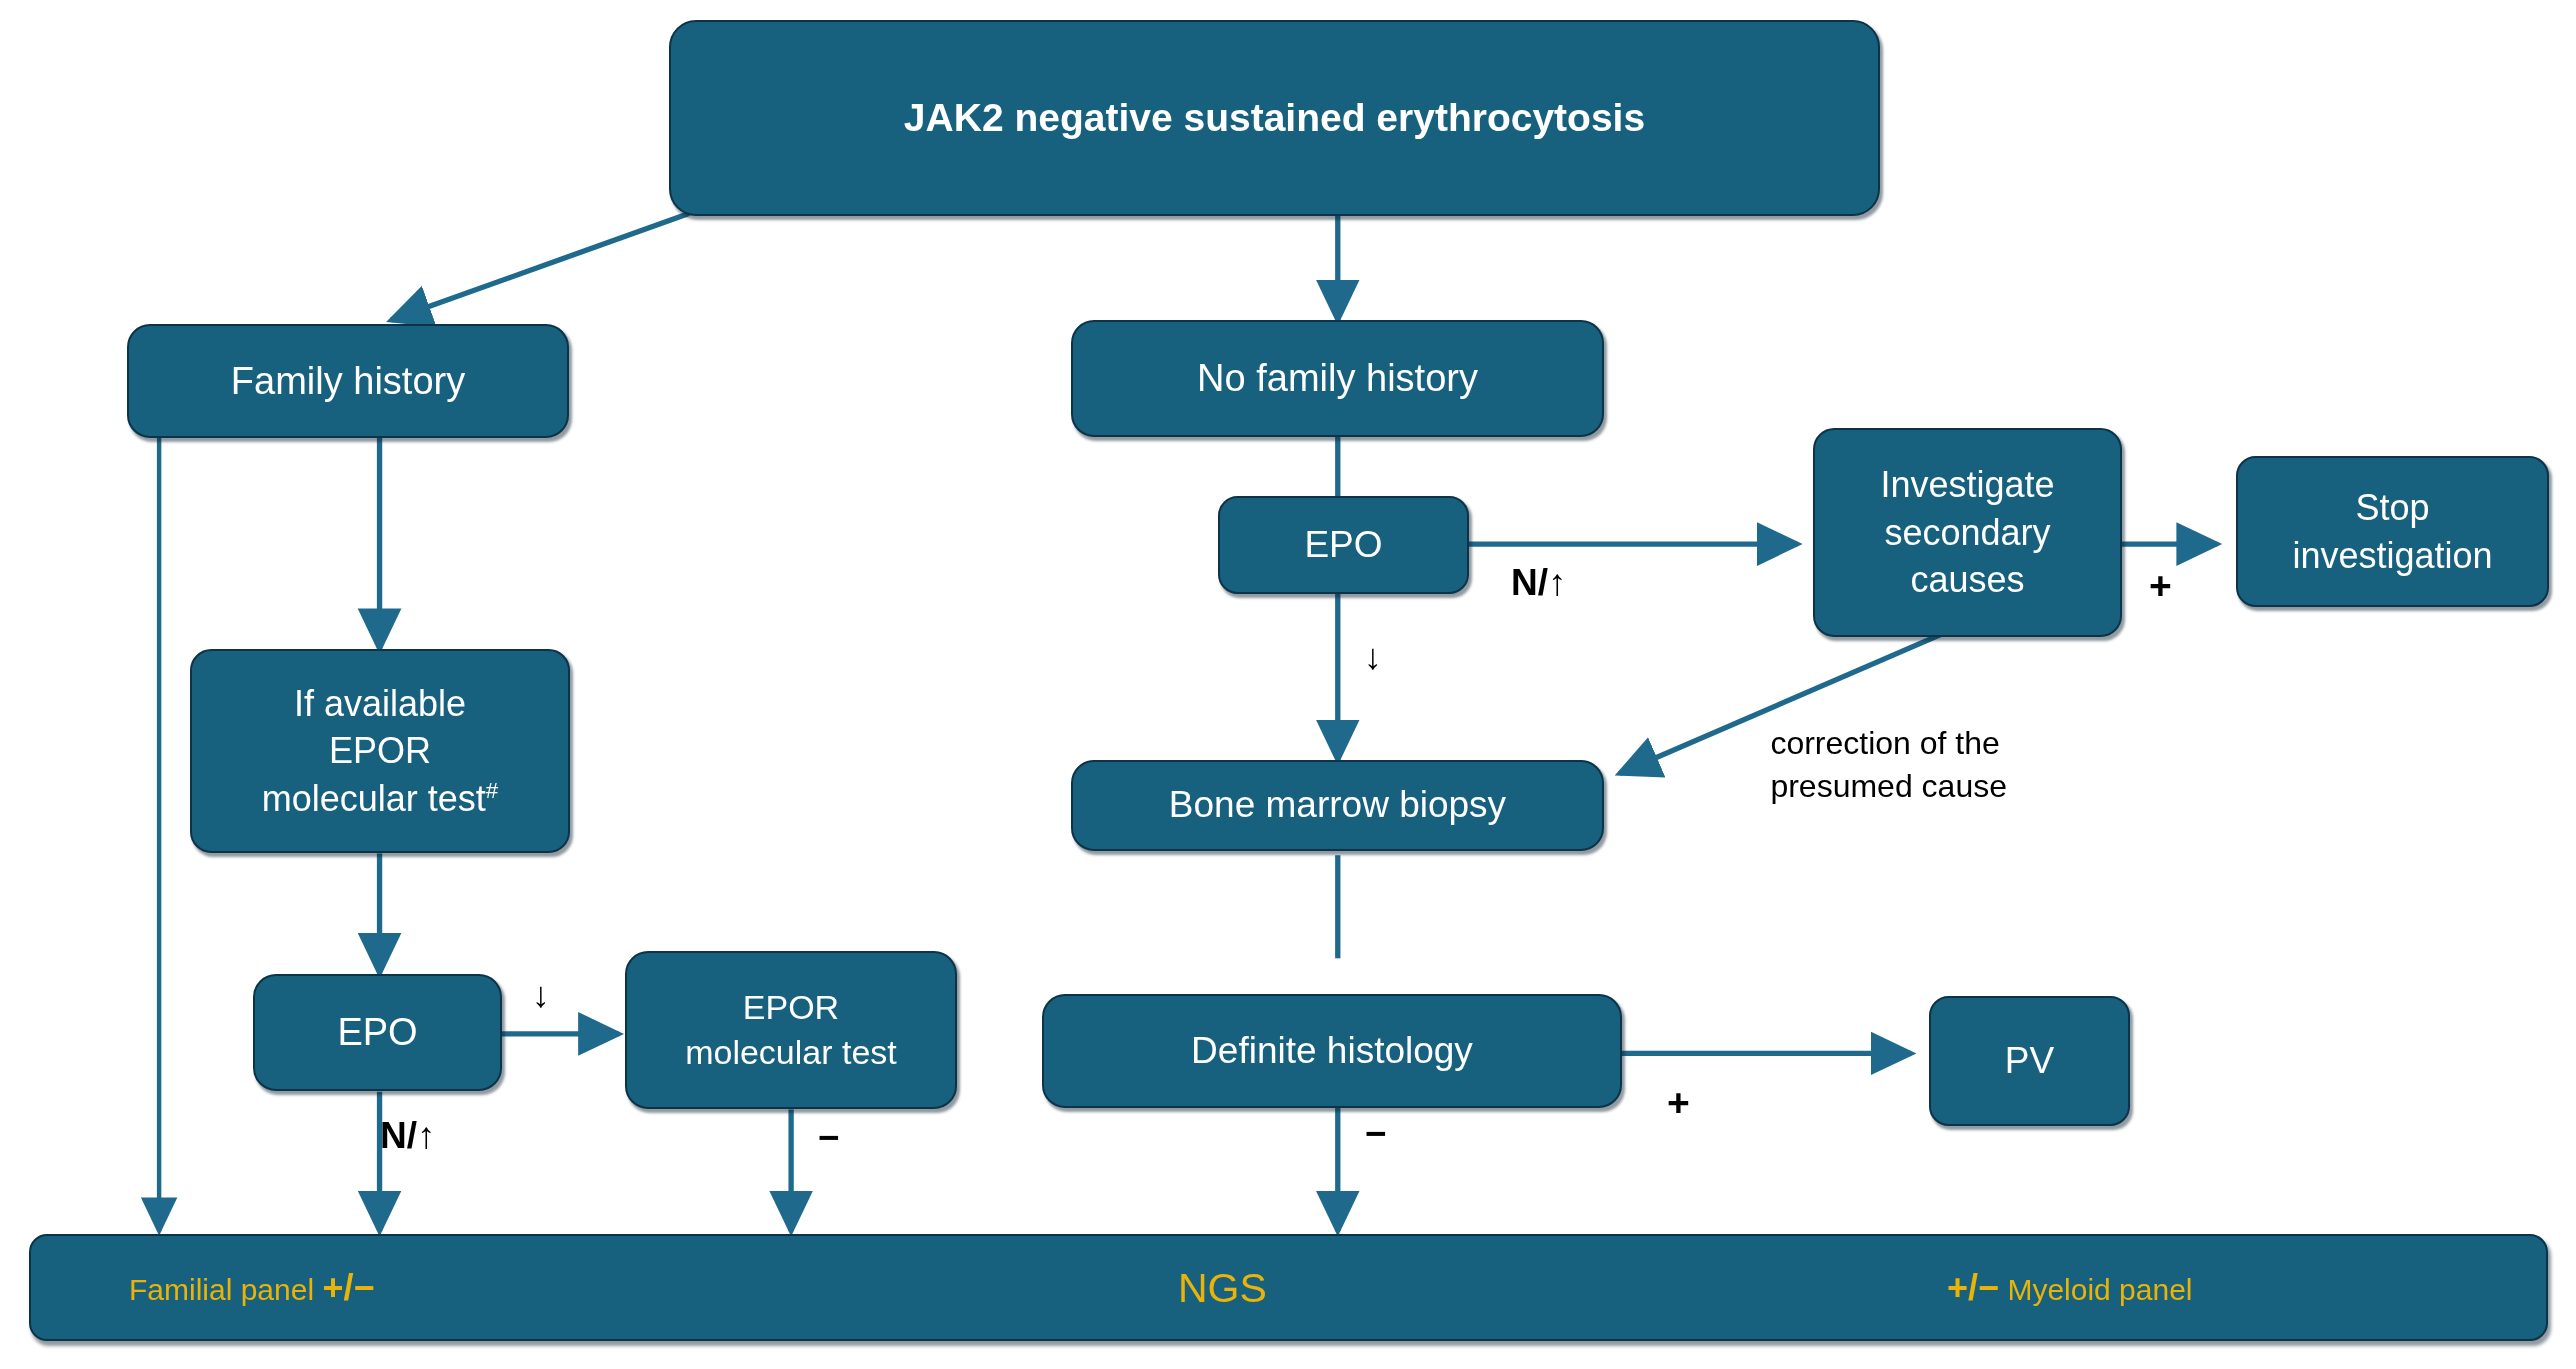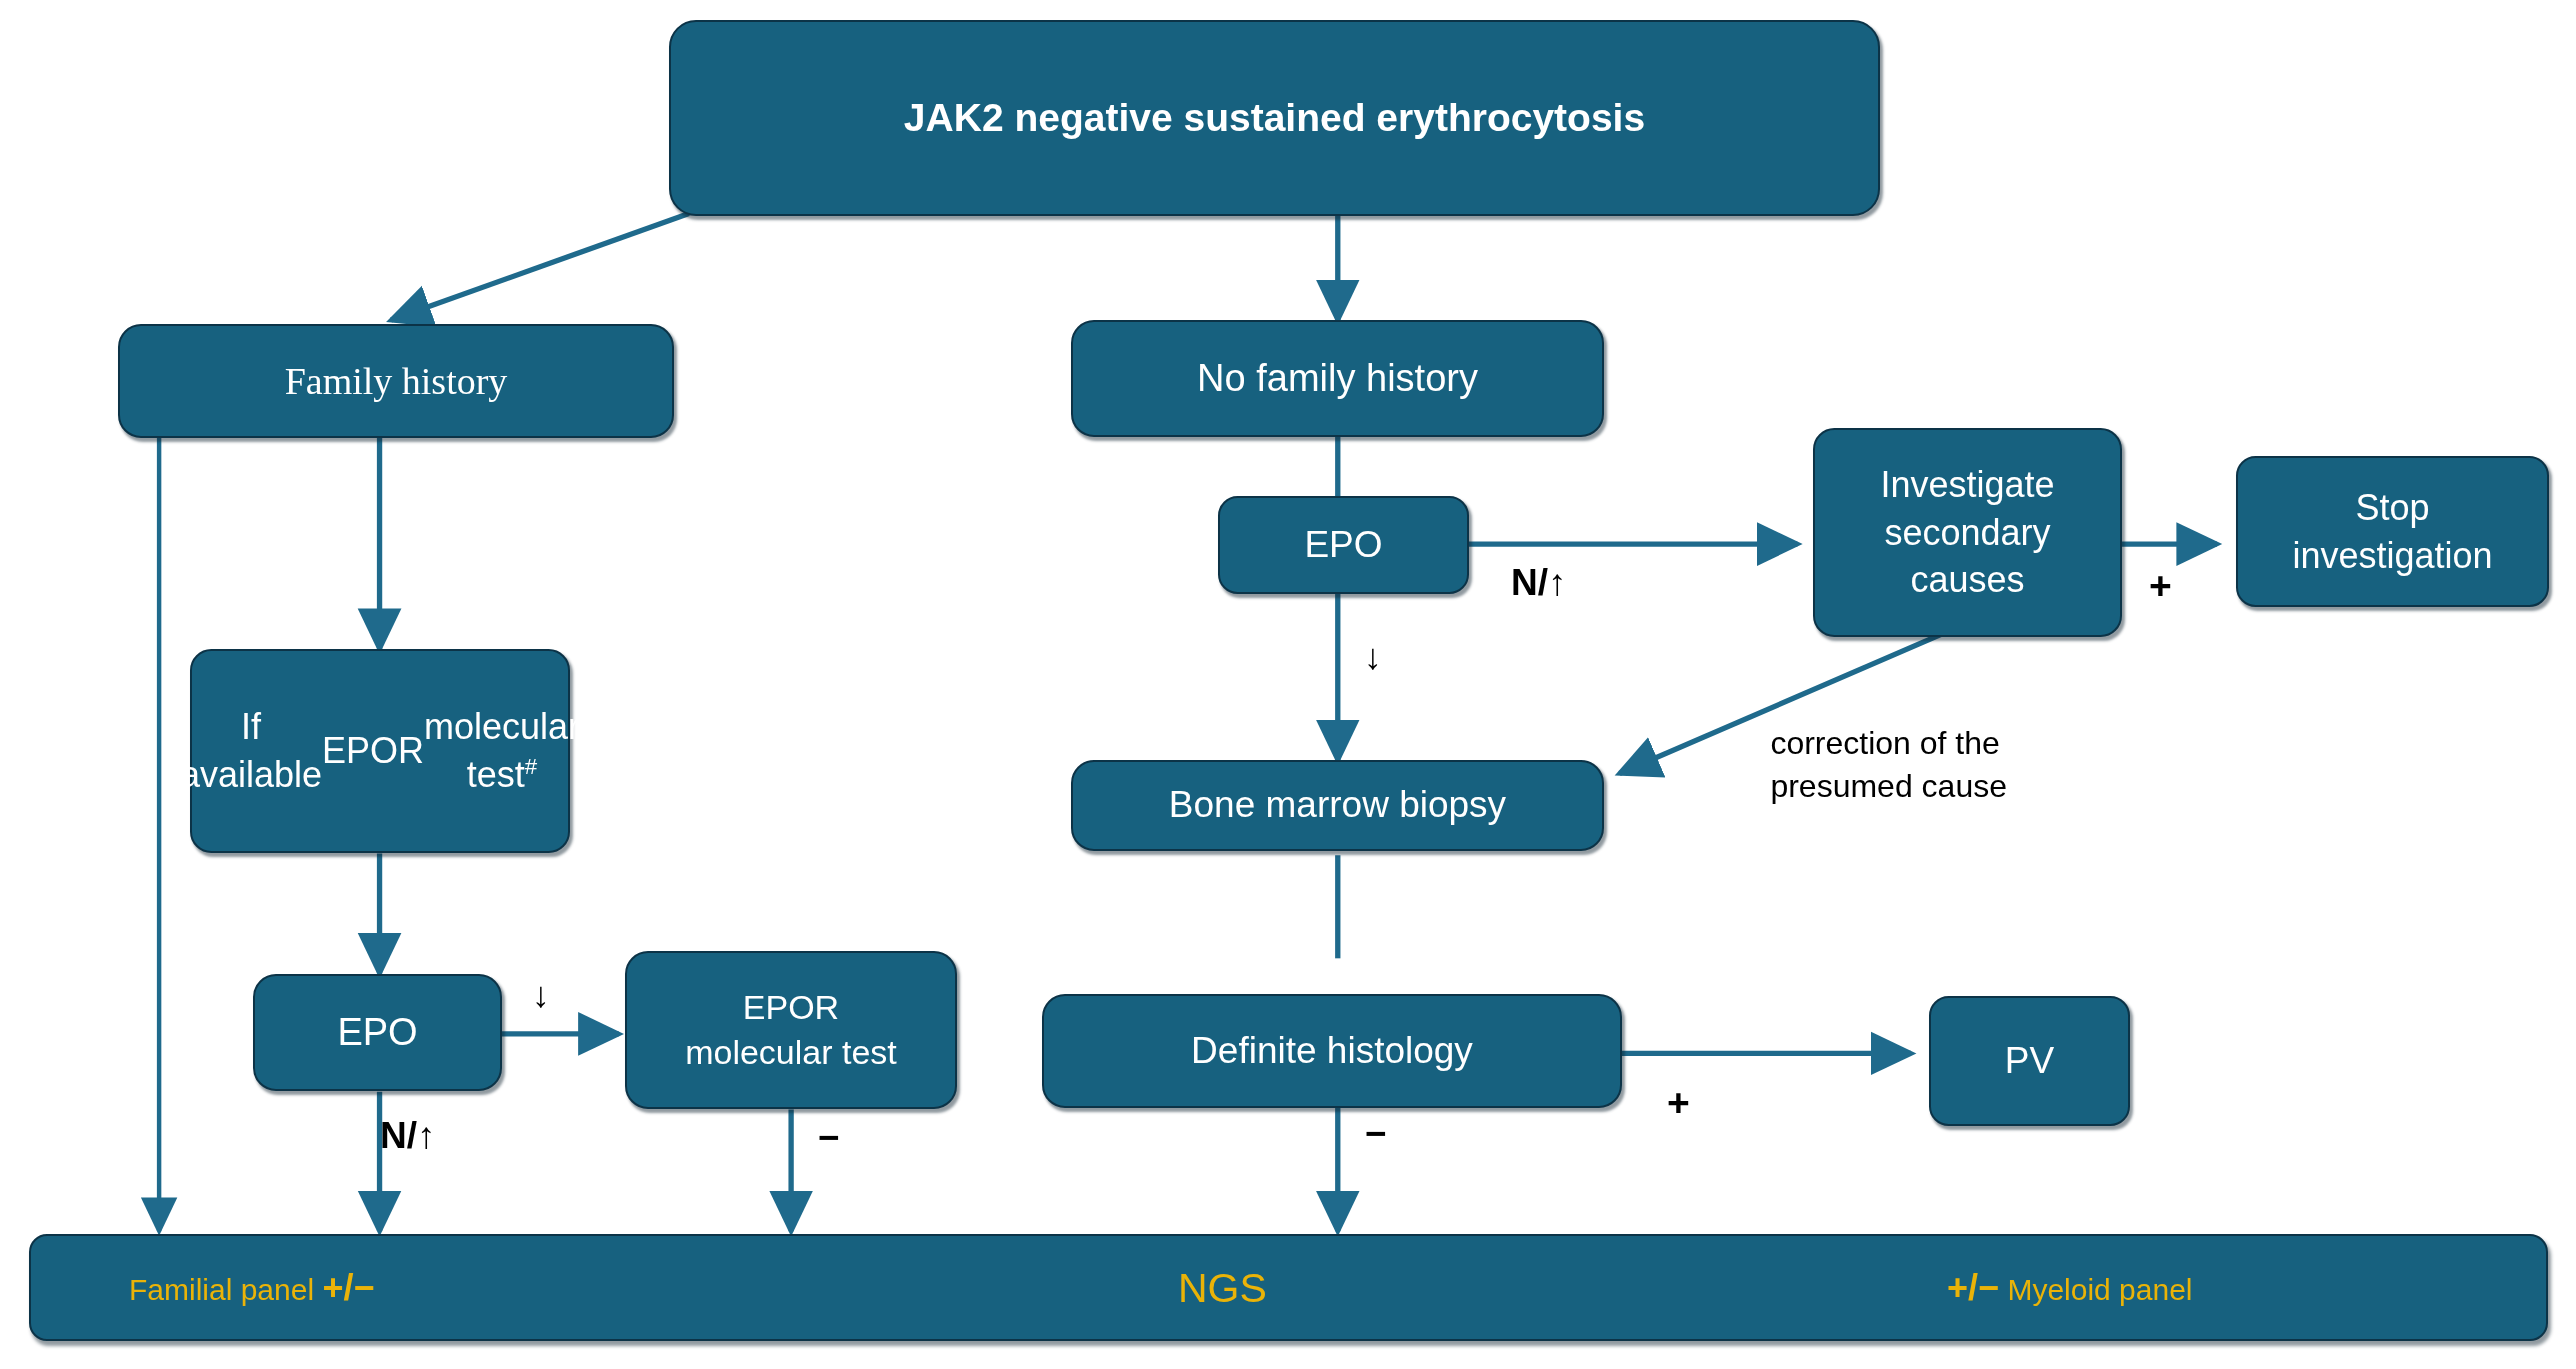--- a/index.html
+++ b/index.html
@@ -126,29 +126,29 @@
 
     <path d="M 1820,1185 L 2150,1185" stroke="#1f6a8c" stroke-width="6" fill="none" marker-end="url(#arw)"></path>
 
     <path d="M 1505,1244 L 1505,1385" stroke="#1f6a8c" stroke-width="6" fill="none" marker-end="url(#arw)"></path>
   </svg>
 
   <div class="node title" style="left:669px; top:19.6px; width:1211px; height:196px; font-size:39px; border-radius:27px;">
     <span>JAK2 negative sustained erythrocytosis</span>
   </div>
 
-  <div class="node" style="left:118px; top:324px; width:556px; height:114px; font-size:38px;font-family:Liberation Serif, serif;">
+  <div class="node" style="left:127px; top:324px; width:442px; height:114px; font-size:38px;">
     <span>Family history</span>
   </div>
 
   <div class="node" style="left:1071px; top:320px; width:533px; height:117px; font-size:38px;">
     <span>No family history</span>
   </div>
 
-  <div class="node" style="left:190px; top:649px; width:380px; height:204px; font-size:36px; flex-direction:row; border-radius:21.3px;">
+  <div class="node" style="left:190px; top:649px; width:380px; height:204px; font-size:36px; flex-direction:column; border-radius:21.3px;">
     <span>If available</span>
     <span>EPOR</span>
     <span><span>molecular test</span><sup>#</sup></span>
   </div>
 
   <div class="node" style="left:253px; top:974px; width:249px; height:117px; font-size:38px;">
     <span>EPO</span>
   </div>
 
   <div class="node" style="left:625px; top:951px; width:332px; height:158px; font-size:34px; flex-direction:column;">

